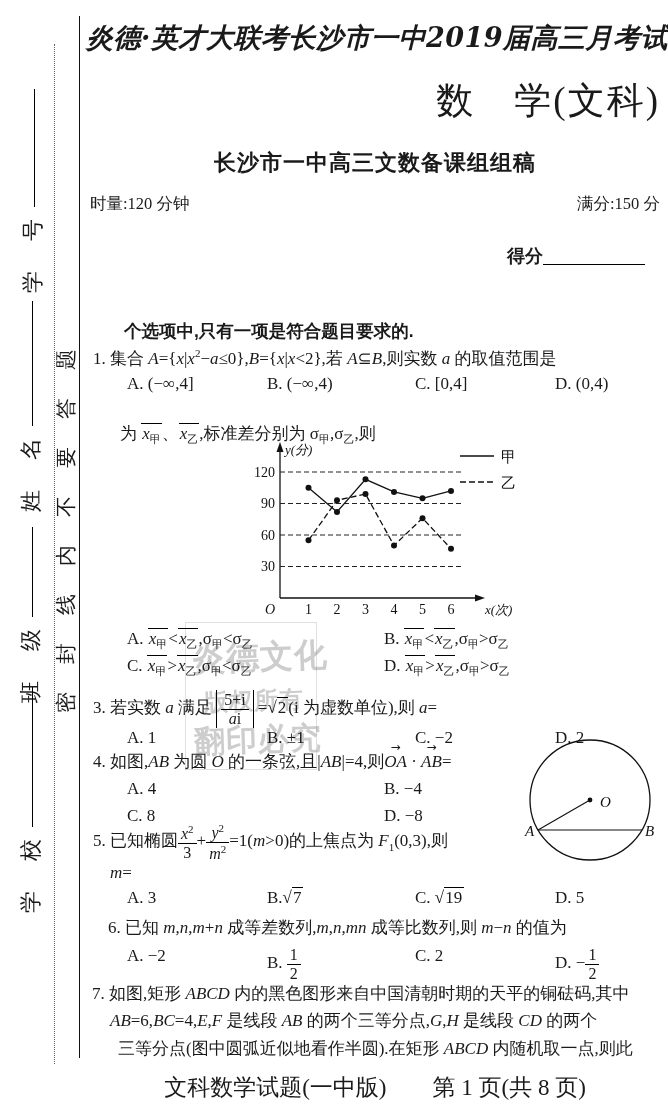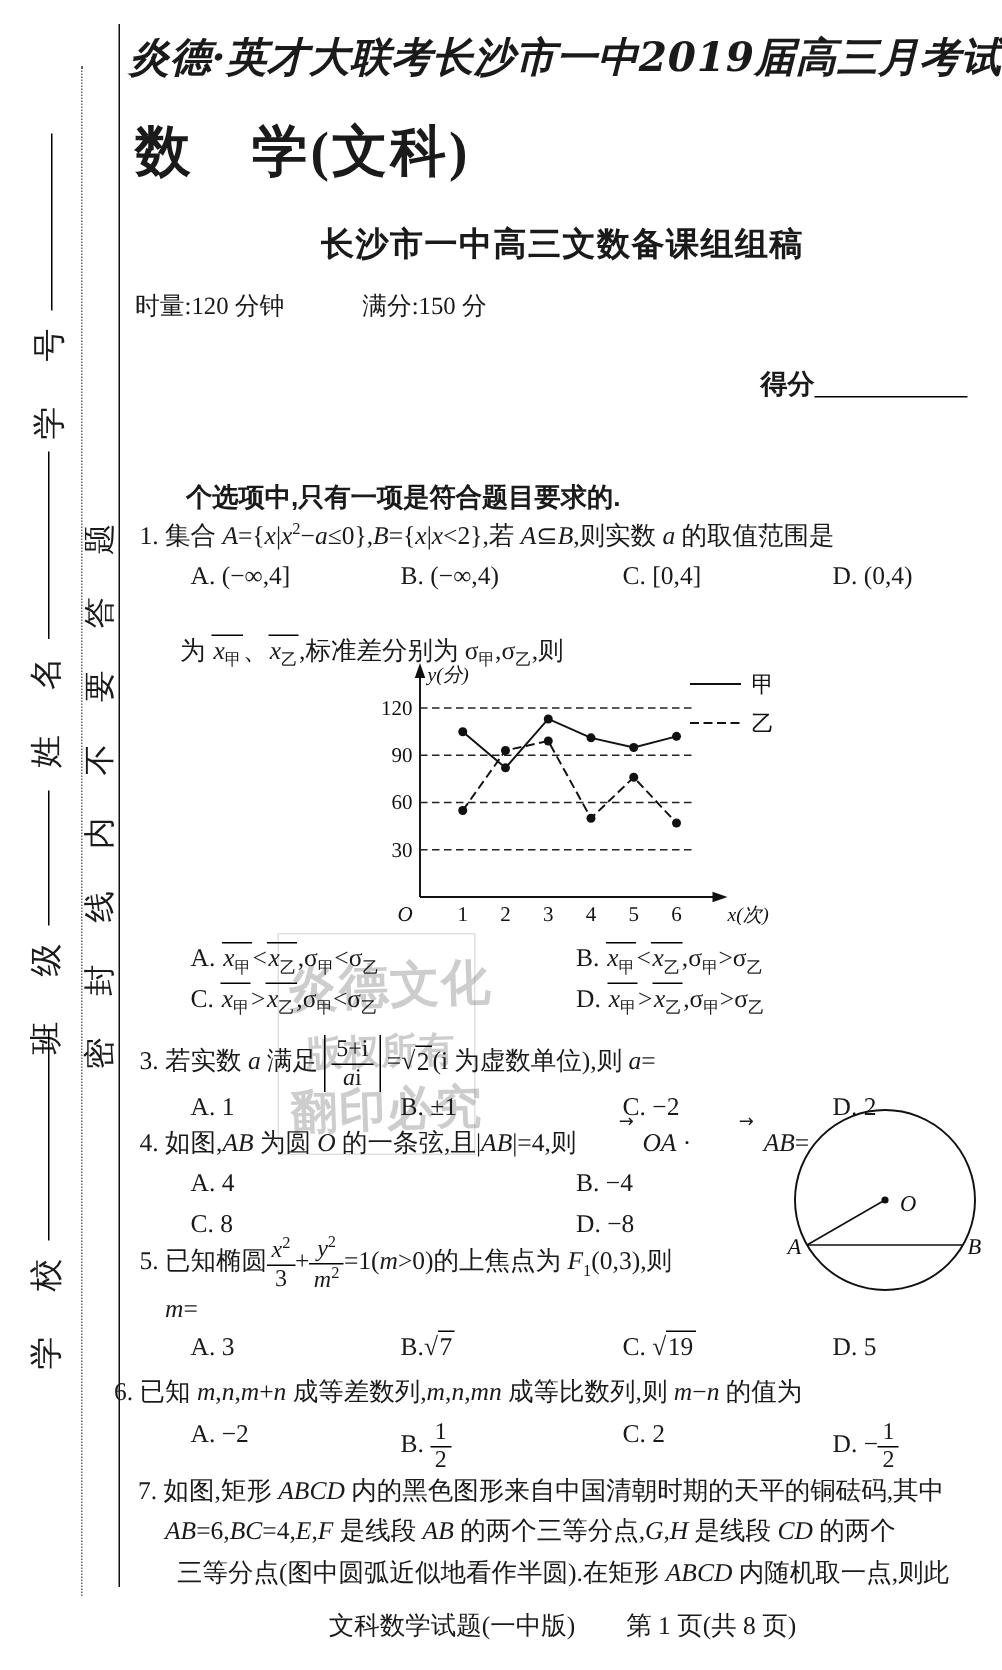--- a/index.html
+++ b/index.html
@@ -9,25 +9,25 @@
   .rule-dotted{position:absolute;left:54px;top:44px;height:1020px;width:0;border-left:1.5px dotted #666;}
   .rule-solid{position:absolute;left:79px;top:16px;height:1042px;width:0;border-left:1.5px solid #111;}
   .vfield{position:absolute;transform-origin:0 0;transform:rotate(-90deg);white-space:nowrap;
           font-size:22px;letter-spacing:4px;}
   .fill-line{display:inline-block;height:0;border-bottom:1.2px solid #000;vertical-align:middle;margin-left:8px;}
   .vseal{position:absolute;transform-origin:0 0;transform:rotate(-90deg);white-space:nowrap;
          font-size:21px;letter-spacing:28px;}
   
   .exam-series{position:absolute;left:86px;top:20px;width:578px;text-align:center;white-space:nowrap;
                font-family:"DejaVu Serif",serif;font-weight:bold;font-style:italic;font-size:27px;letter-spacing:0.5px;}
-  .main-title{position:absolute;left:90px;top:76px;width:570px;text-align:left;
-              font-weight:bold;font-size:37px;letter-spacing:2px;}
+  .main-title{position:absolute;left:90px;top:76px;width:570px;text-align:right;
+              font-weight:normal;font-size:37px;letter-spacing:2px;}
   .subtitle{position:absolute;left:90px;top:148px;width:570px;text-align:center;
             font-family:"Liberation Sans",sans-serif;font-weight:bold;font-size:22px;letter-spacing:1px;}
-  .meta{position:absolute;left:90px;top:193px;width:570px;display:flex;justify-content:flex-start;gap:52px;
+  .meta{position:absolute;left:90px;top:193px;width:570px;display:flex;justify-content:space-between;gap:52px;
         font-size:16.5px;}
   .score-box{position:absolute;left:507px;top:244px;font-family:"Liberation Sans",sans-serif;
              font-weight:bold;font-size:18px;}
   .score-line{display:inline-block;width:102px;height:0;border-bottom:1.2px solid #000;vertical-align:-3px;}
   
   .watermark{position:absolute;left:185px;top:622px;width:130px;height:146px;
              border:1px solid rgba(0,0,0,0.12);pointer-events:none;}
   .watermark div{position:absolute;white-space:nowrap;font-family:"DejaVu Serif",serif;font-weight:bold;
                  color:rgba(90,90,90,0.30);transform:rotate(-2deg);}
   .wm1{left:6px;top:12px;font-size:33px;letter-spacing:1px;}
@@ -41,24 +41,24 @@
   i{font-style:italic;}
   sub{font-size:11px;}
   sup{font-size:11px;}
   .ol{border-top:1px solid #000;padding:0 1px;}
   .frac{display:inline-block;vertical-align:middle;text-align:center;line-height:1.1;font-size:16px;}
   .frac .num{display:block;border-bottom:1px solid #000;padding:0 3px;}
   .frac .den{display:block;padding:0 3px;}
   .sqrt{white-space:nowrap;}
   .sqrt .rad{border-top:1px solid #000;padding:0 2px 0 1px;}
   .absbar{display:inline-block;width:1.2px;height:38px;background:#000;vertical-align:middle;margin:0 4px;}
-  .vec{position:relative;display:inline-block;padding-left:44px;}
+  .vec{position:relative;display:inline-block;}
   .vec::after{content:"→";position:absolute;left:0;right:0;top:-12px;text-align:center;
               font-size:12px;font-family:"DejaVu Sans",sans-serif;}
-  .footer{position:absolute;left:90px;top:1072px;width:570px;text-align:center;font-size:17px;}
+  .footer{position:absolute;left:90px;top:1072px;width:570px;text-align:center;font-size:23px;}
   svg text{font-family:"Liberation Serif",serif;fill:#111;}
   .chart-svg{position:absolute;left:252px;top:440px;}
   .fig-circle{position:absolute;left:522px;top:734px;}
 </style>
 </head>
 <body>
 
 <div class="page">
 
   <div class="rule-dotted"></div>
@@ -174,21 +174,21 @@
     <text x="123" y="102" font-size="15" font-style="italic">B</text>
   </svg>
 
   <div class="line" style="left:93px;top:822px">5. 已知椭圆<span class="frac"><span class="num"><i>x</i><sup>2</sup></span><span class="den">3</span></span>+<span class="frac"><span class="num"><i>y</i><sup>2</sup></span><span class="den"><i>m</i><sup>2</sup></span></span>=1(<i>m</i>&gt;0)的上焦点为 <i>F</i><sub>1</sub>(0,3),则</div>
   <div class="line" style="left:110px;top:862px"><i>m</i>=</div>
   <div class="opt c1" style="top:888px">A. 3</div>
   <div class="opt c2" style="top:888px">B.<span class="sqrt">√<span class="rad">7</span></span></div>
   <div class="opt c3" style="top:888px">C. <span class="sqrt">√<span class="rad">19</span></span></div>
   <div class="opt c4" style="top:888px">D. 5</div>
 
-  <div class="line" style="left:76px;top:917px">6. 已知 <i>m</i>,<i>n</i>,<i>m</i>+<i>n</i> 成等差数列,<i>m</i>,<i>n</i>,<i>mn</i> 成等比数列,则 <i>m</i>−<i>n</i> 的值为</div>
+  <div class="line" style="left:108px;top:917px">6. 已知 <i>m</i>,<i>n</i>,<i>m</i>+<i>n</i> 成等差数列,<i>m</i>,<i>n</i>,<i>mn</i> 成等比数列,则 <i>m</i>−<i>n</i> 的值为</div>
   <div class="opt c1" style="top:946px">A. −2</div>
   <div class="opt c2" style="top:946px">B. <span class="frac"><span class="num">1</span><span class="den">2</span></span></div>
   <div class="opt c3" style="top:946px">C. 2</div>
   <div class="opt c4" style="top:946px">D. −<span class="frac"><span class="num">1</span><span class="den">2</span></span></div>
 
   <div class="line" style="left:92px;top:983px">7. 如图,矩形 <i>ABCD</i> 内的黑色图形来自中国清朝时期的天平的铜砝码,其中</div>
   <div class="line" style="left:110px;top:1010px"><i>AB</i>=6,<i>BC</i>=4,<i>E</i>,<i>F</i> 是线段 <i>AB</i> 的两个三等分点,<i>G</i>,<i>H</i> 是线段 <i>CD</i> 的两个</div>
   <div class="line" style="left:118px;top:1038px">三等分点(图中圆弧近似地看作半圆).在矩形 <i>ABCD</i> 内随机取一点,则此</div>
 
   <div class="footer">文科数学试题(一中版)　　第 1 页(共 8 页)</div>

